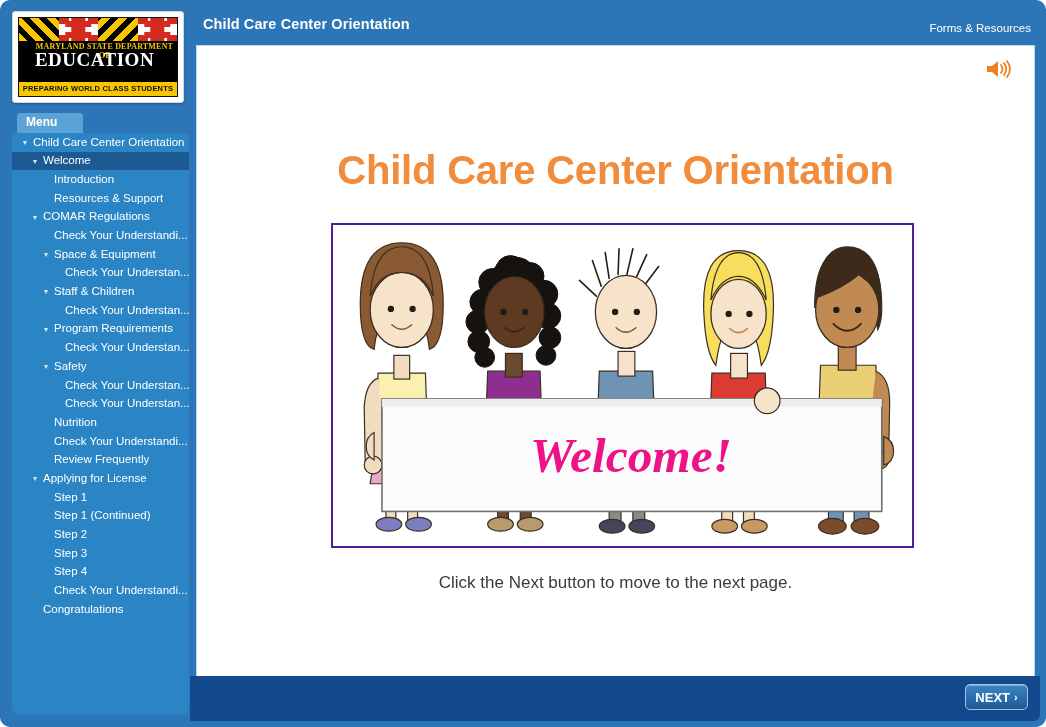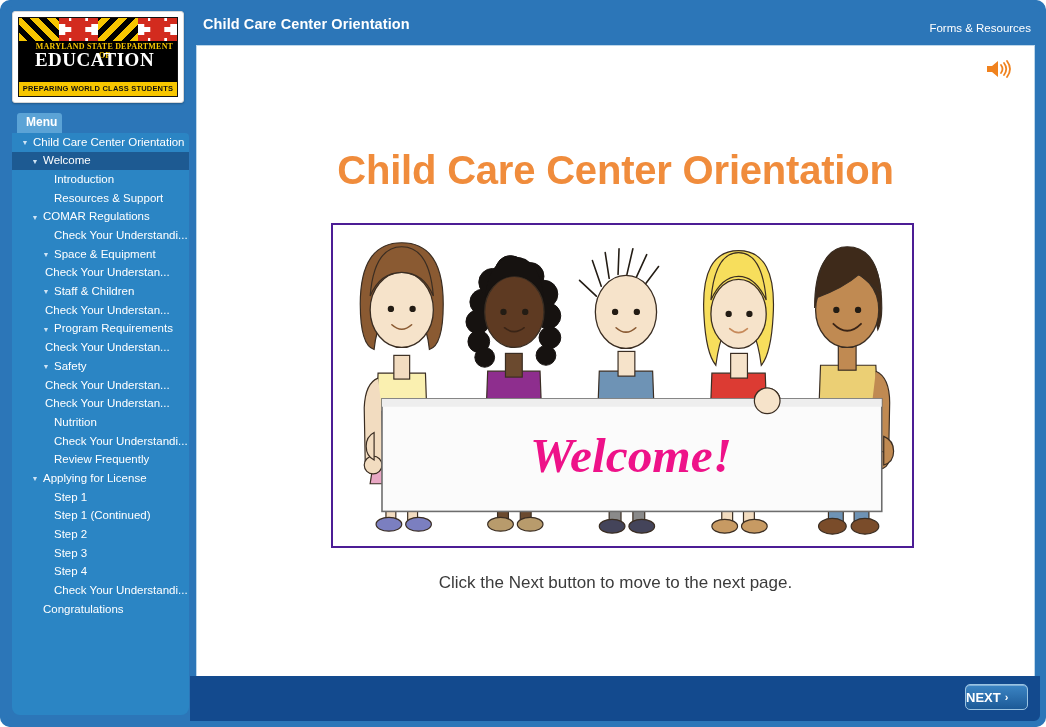--- a/index.html
+++ b/index.html
@@ -140,21 +140,21 @@
   }
 
   
   .menu-tab {
     position: absolute;
     left: 12px; top: 108px;
     background: #5ba3d6;
     color: #ffffff;
     font-size: 12px;
     font-weight: bold;
-    padding: 3px 5px 4px 9px;
+    padding: 3px 26px 4px 9px;
     border-radius: 3px 3px 0 0;
     line-height: 1.1;
   }
 
   
   .nav-panel {
     position: absolute;
     left: 7px; top: 128px;
     width: 177px;
     height: 582px;
@@ -186,21 +186,21 @@
     font-size: 7px;
     color: #cfe4f5;
     line-height: 1;
   }
   .nav-item .lbl { display: block; overflow: hidden; text-overflow: clip; }
 
   
   .lv0 .caret { left: 8px; }  .lv0 .lbl { margin-left: 21px; }
   .lv1 .caret { left: 18px; } .lv1 .lbl { margin-left: 31px; }
   .lv2 .caret { left: 29px; } .lv2 .lbl { margin-left: 42px; }
-  .lv3 .caret { left: 40px; } .lv3 .lbl { margin-left: 33px; }
+  .lv3 .caret { left: 40px; } .lv3 .lbl { margin-left: 53px; }
 
   
   .main-col {
     position: absolute;
     left: 190px; top: 5px;
     width: 851px; height: 717px;
     background: #2c76b8;
     border-radius: 0 8px 8px 0;
   }
 
@@ -282,20 +282,21 @@
     right: 13px; top: 8px;
     width: 63px; height: 26px;
     background: linear-gradient(#3c85c4, #1c5a97);
     border: 1px solid #9bc4e2;
     border-radius: 5px;
     color: #ffffff;
     font-size: 13px;
     font-weight: bold;
     display: flex;
     align-items: center;
+    justify-content: center;
     gap: 4px;
     cursor: pointer;
     box-shadow: inset 0 1px 0 rgba(255,255,255,0.35);
   }
   .next-btn .chev { font-size: 11px; font-weight: bold; }
 </style>
 </head>
 <body>
 
 <div id="app">

